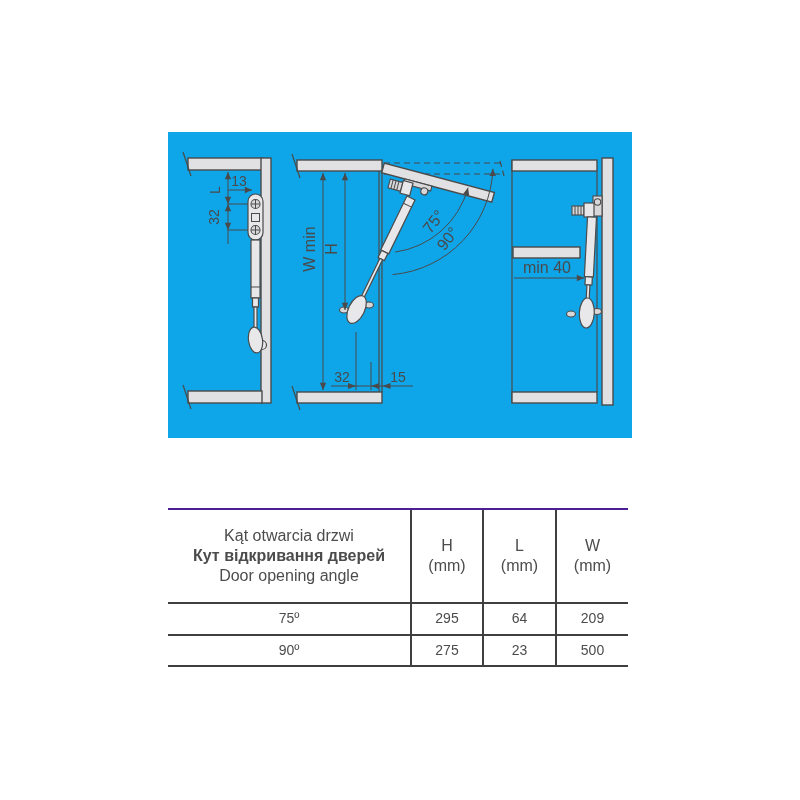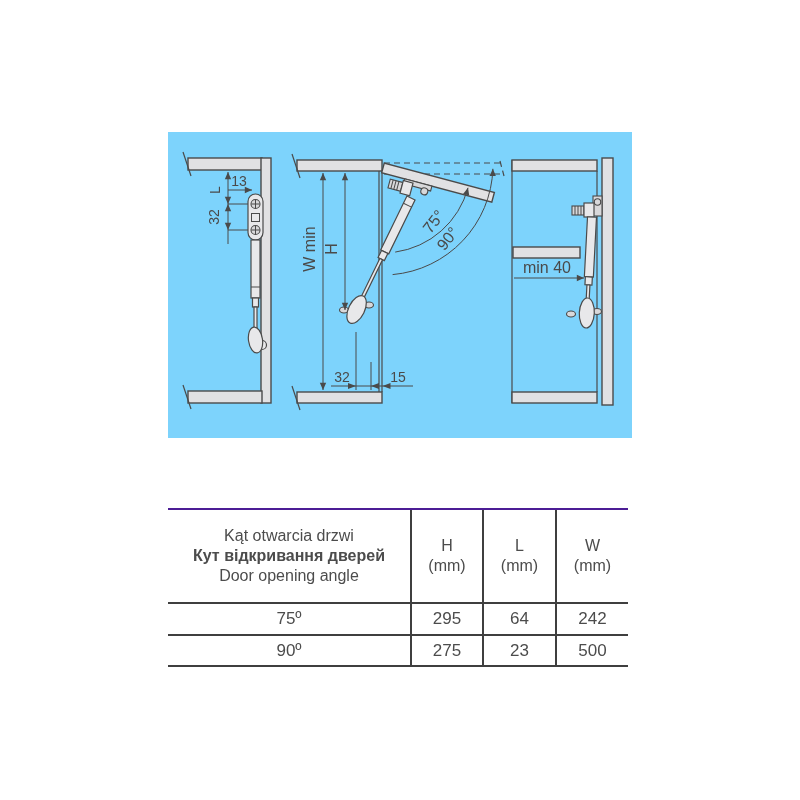--- a/index.html
+++ b/index.html
@@ -1,18 +1,18 @@
 <!DOCTYPE html>
 <html><head>
 <meta charset="utf-8">
 <style>
   html,body{margin:0;padding:0;background:#ffffff;}
   .page{position:relative;width:800px;height:800px;background:#ffffff;overflow:hidden;
         font-family:"Liberation Sans", sans-serif;color:#4c4c4c;}
-  .diagram-area{position:absolute;left:168px;top:132px;width:464px;height:306px;background:#7dd3fc;}
+  .diagram-area{position:absolute;left:168px;top:132px;width:464px;height:306px;background:#0ea5e9;}
   .diagram-area svg{display:block;width:464px;height:306px;}
 
   svg text{fill:#4a4a4a;font-family:"Liberation Sans",sans-serif;}
   .dim-s{font-size:14px;}
   .dim-m{font-size:16px;}
   .panel{fill:#e1e1e3;stroke:#4a4a4a;stroke-width:1.4;}
   .part {fill:#e8e8ea;stroke:#4a4a4a;stroke-width:1.2;}
   .part2{fill:#d8d8da;stroke:#4a4a4a;stroke-width:1.1;}
   .ln   {stroke:#4a4a4a;stroke-width:1.2;fill:none;}
   .thin {stroke:#4a4a4a;stroke-width:1;fill:none;}
@@ -22,21 +22,21 @@
   .spec-table{position:absolute;left:168px;top:508px;width:460px;
     display:grid;grid-template-columns:242px 72px 73px 73px;grid-template-rows:92px 32px 31px;
     border-top:2px solid #4c1d95;border-bottom:2px solid #3f3f3f;}
   .cell{display:flex;align-items:center;justify-content:center;text-align:center;
         font-size:16px;line-height:1.24;color:#4c4c4c;}
   .cell.colsep{border-left:2px solid #3f3f3f;}
   .cell.rowsep{border-top:2px solid #3f3f3f;}
   .cell.stack{flex-direction:column;}
   .hdr-line{display:block;}
   .hdr-line.ua{font-weight:bold;}
-  .num{font-size:17px;}
+  .num{font-size:14px;}
 </style>
 </head>
 <body>
 
 <div class="page">
 
   <div class="diagram-area">
     <svg viewBox="0 0 464 306">
       <defs>
         <marker id="arw" viewBox="0 0 10 10" refX="9" refY="5" markerWidth="9" markerHeight="8" orient="auto-start-reverse">
@@ -191,21 +191,21 @@
       <span>(mm)</span>
     </div>
     <div class="cell stack colsep">
       <span>W</span>
       <span>(mm)</span>
     </div>
 
     <div class="cell rowsep num">75º</div>
     <div class="cell rowsep colsep num">295</div>
     <div class="cell rowsep colsep num">64</div>
-    <div class="cell rowsep colsep num">242</div>
+    <div class="cell rowsep colsep num">209</div>
 
     <div class="cell rowsep num">90º</div>
     <div class="cell rowsep colsep num">275</div>
     <div class="cell rowsep colsep num">23</div>
     <div class="cell rowsep colsep num">500</div>
   </div>
 
 </div>
 
 </body></html>

